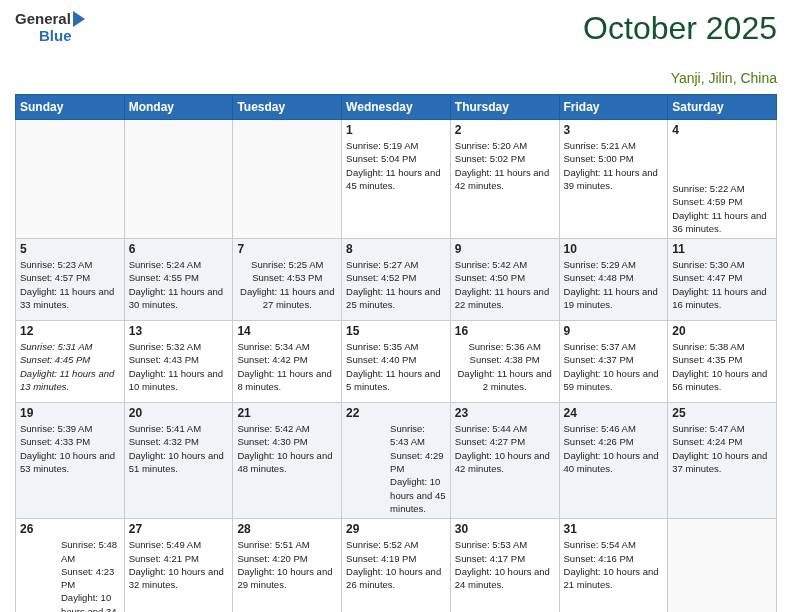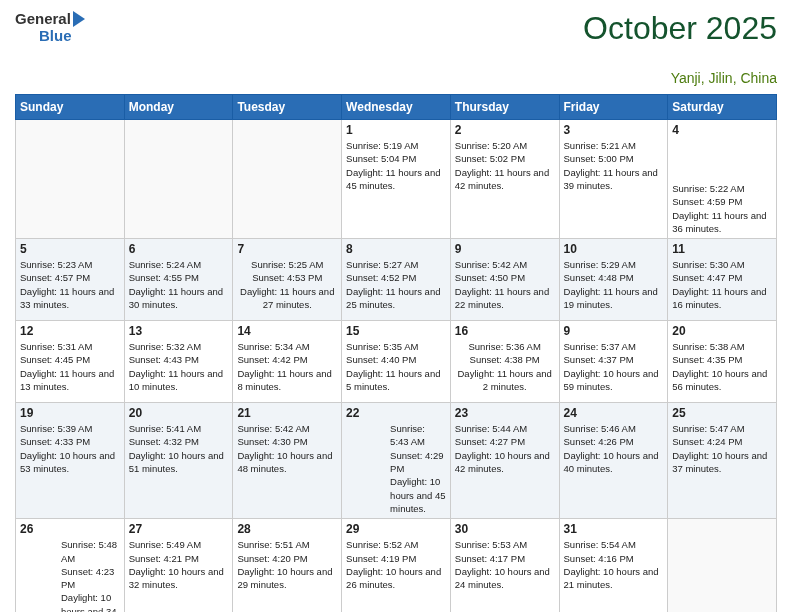--- a/index.html
+++ b/index.html
@@ -190,21 +190,21 @@
           <td>
             <div class="day-number">11</div>
             <div class="day-info" style="white-space: pre-line;">Sunrise: 5:30 AM
 Sunset: 4:47 PM
 Daylight: 11 hours and 16 minutes.</div>
           </td>
         </tr>
         <tr class="row-white">
           <td>
             <div class="day-number">12</div>
-            <div class="day-info" style="white-space: pre-line;">Sunrise: 5:31 AM
+            <div class="day-info" style="white-space: pre-line; font-style: italic;">Sunrise: 5:31 AM
 Sunset: 4:45 PM
 Daylight: 11 hours and 13 minutes.</div>
           </td>
           <td>
             <div class="day-number">13</div>
             <div class="day-info" style="white-space: pre-line;">Sunrise: 5:32 AM
 Sunset: 4:43 PM
 Daylight: 11 hours and 10 minutes.</div>
           </td>
           <td>

